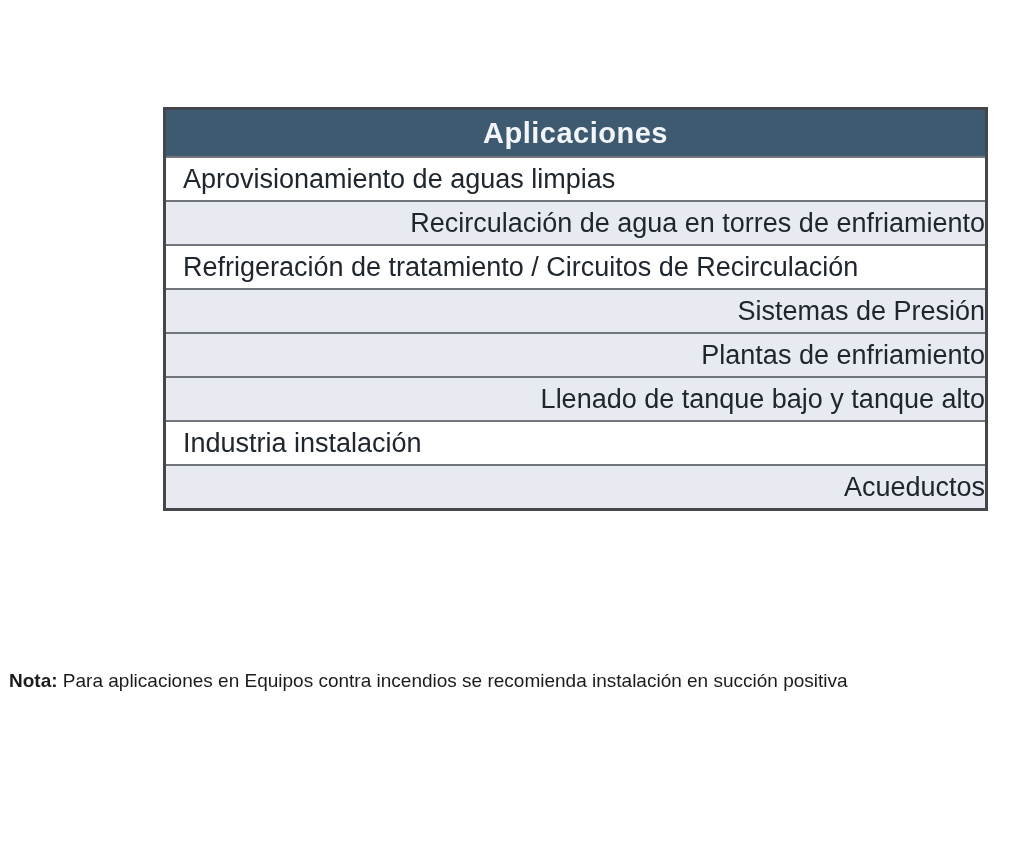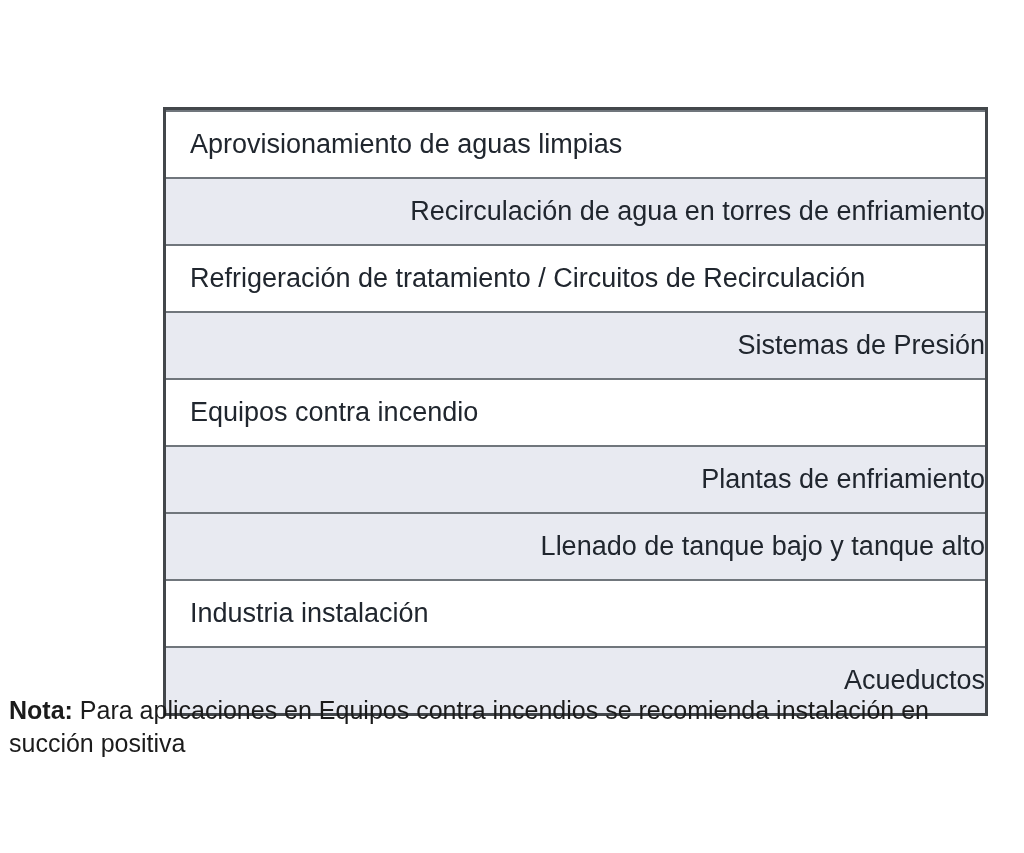--- a/index.html
+++ b/index.html
@@ -35,62 +35,62 @@
     background: var(--header-bg);
     color: var(--header-text);
     font-weight: bold;
     font-size: 29px;
     display: flex;
     align-items: center;
     justify-content: center;
     letter-spacing: 0.5px;
   }
   .app-row {
-    height: 67px;
+    height: 44px;
     display: flex;
     align-items: center;
-    padding-left: 24px;
+    padding-left: 17px;
     font-size: 27px;
     color: var(--row-text);
     background: var(--row-bg);
     border-top: 2px solid var(--border-row);
   }
   .app-row.alt { background: var(--row-alt-bg); justify-content: flex-end; }
   .note {
     position: absolute;
     left: 9px;
-    top: 694px;
+    top: 664px;
     width: 1008px;
-    font-size: 25px;
+    font-size: 19px;
     line-height: 33px;
     color: var(--note-text);
   }
   .note strong { font-weight: bold; }
 </style>
 </head>
 <body>
 
 <div class="page">
 
   <div class="app-table">
+    <div class="app-header">
+      <span>Aplicaciones</span>
+    </div>
     <div id="table-body">
         <div class="app-row">
           <span>Aprovisionamiento de aguas limpias</span>
         </div>
         <div class="app-row alt">
           <span>Recirculación de agua en torres de enfriamiento</span>
         </div>
         <div class="app-row">
           <span>Refrigeración de tratamiento / Circuitos de Recirculación</span>
         </div>
         <div class="app-row alt">
           <span>Sistemas de Presión</span>
-        </div>
-        <div class="app-row">
-          <span>Equipos contra incendio</span>
         </div>
         <div class="app-row alt">
           <span>Plantas de enfriamiento</span>
         </div>
         <div class="app-row alt">
           <span>Llenado de tanque bajo y tanque alto</span>
         </div>
         <div class="app-row">
           <span>Industria instalación</span>
         </div>

